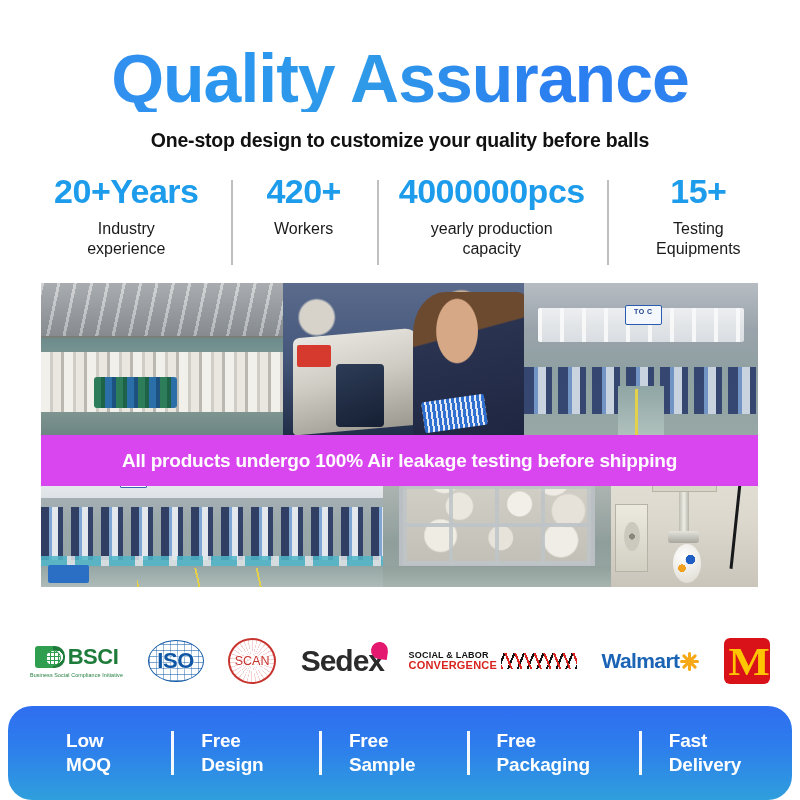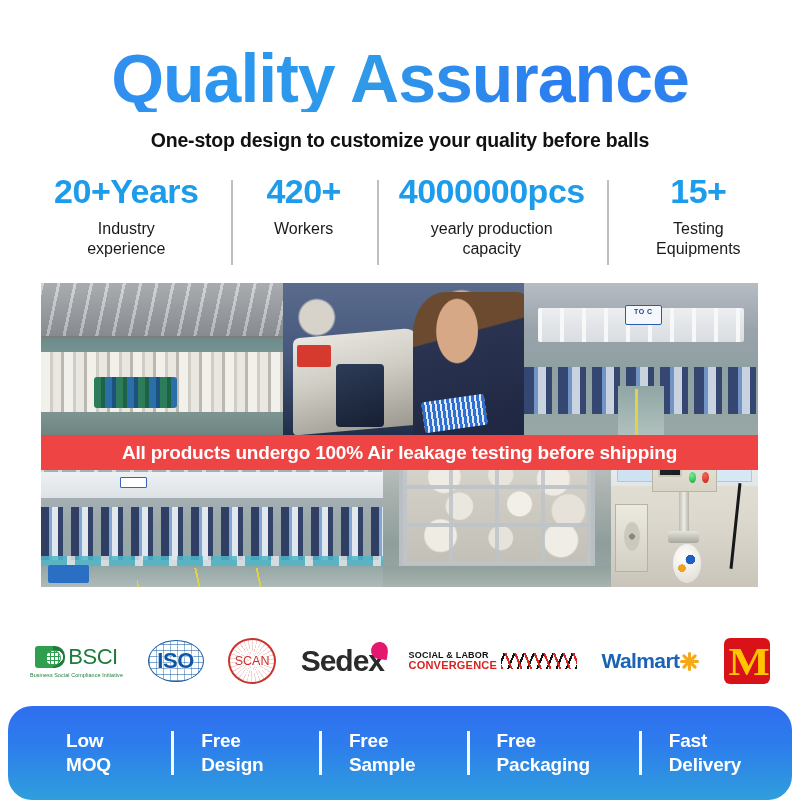--- a/index.html
+++ b/index.html
@@ -325,22 +325,22 @@
     border-radius:50%;
   }
   .p6 .cable{
     position:absolute; right:14%; top:30%; width:3px; height:58%;
     background:#16181a; transform:rotate(6deg);
   }
 
   
   .banner{
     position:absolute; left:0; right:0; top:152px;
-    height:35px;
-    background:#ef4444;
+    height:51px;
+    background:#d946ef;
     color:#ffffff;
     display:flex; align-items:center; justify-content:center;
     font-size:19px; font-weight:bold; letter-spacing:-0.2px;
     z-index:5;
   }
 
   
   .certs{
     position:absolute;
     left:0; right:0; top:632px; height:58px;
@@ -362,21 +362,21 @@
   }
   .bsci-mark::after{
     content:""; position:absolute; right:4px; top:4px;
     width:14px; height:14px; border-radius:50%;
     background:
       repeating-linear-gradient(0deg,#2f9e4f 0 1px, transparent 1px 4px),
       repeating-linear-gradient(90deg,#2f9e4f 0 1px, transparent 1px 4px),
       #ffffff;
     border:1.5px solid #2f9e4f;
   }
-  .bsci-word{ font-size:22px; font-weight:normal; color:#1e7c3b; letter-spacing:-0.5px; }
+  .bsci-word{ font-size:22px; font-weight:bold; color:#1e7c3b; letter-spacing:-0.5px; }
   .bsci-tag{ font-size:5.4px; color:#1e7c3b; margin-top:2px; letter-spacing:.1px; }
 
   
   .iso{ width:56px; height:42px; position:relative; }
   .iso-globe{
     position:absolute; inset:0;
     background:
       repeating-linear-gradient(0deg, rgba(21,92,168,.55) 0 1px, transparent 1px 6px),
       repeating-linear-gradient(90deg, rgba(21,92,168,.45) 0 1px, transparent 1px 7px);
     border-radius:50%;

